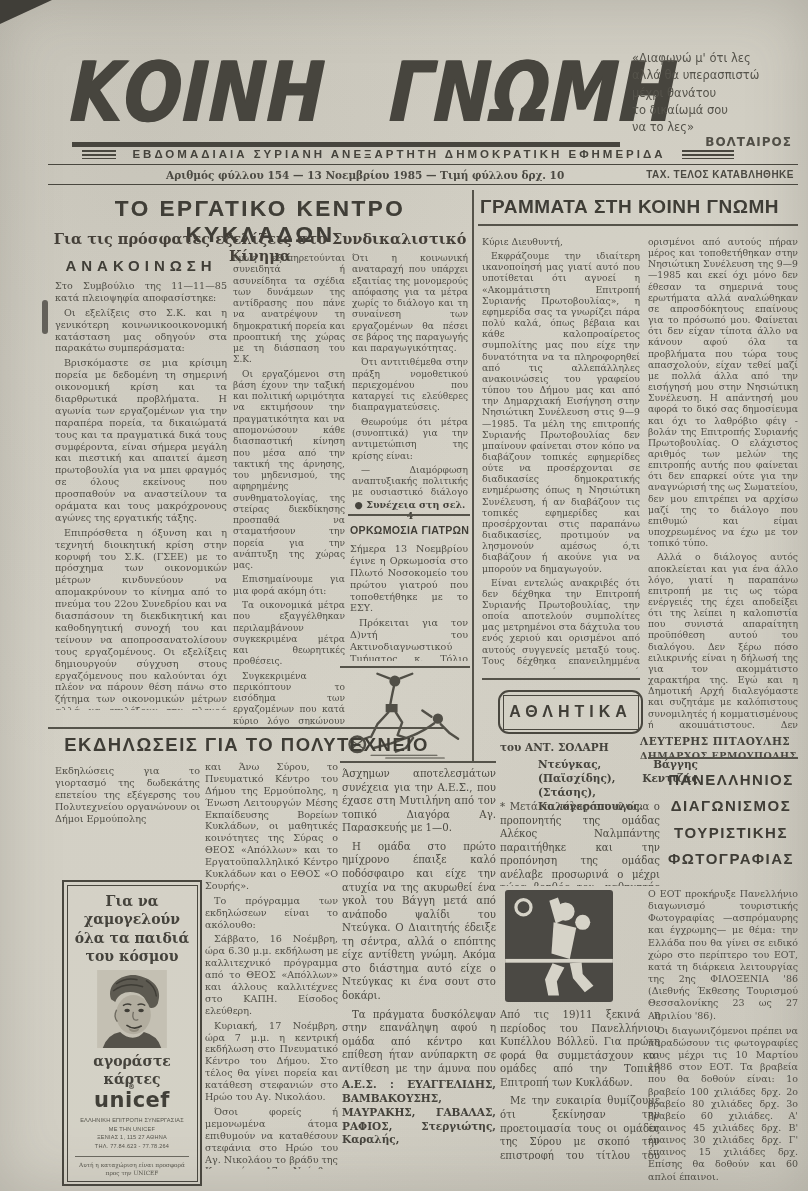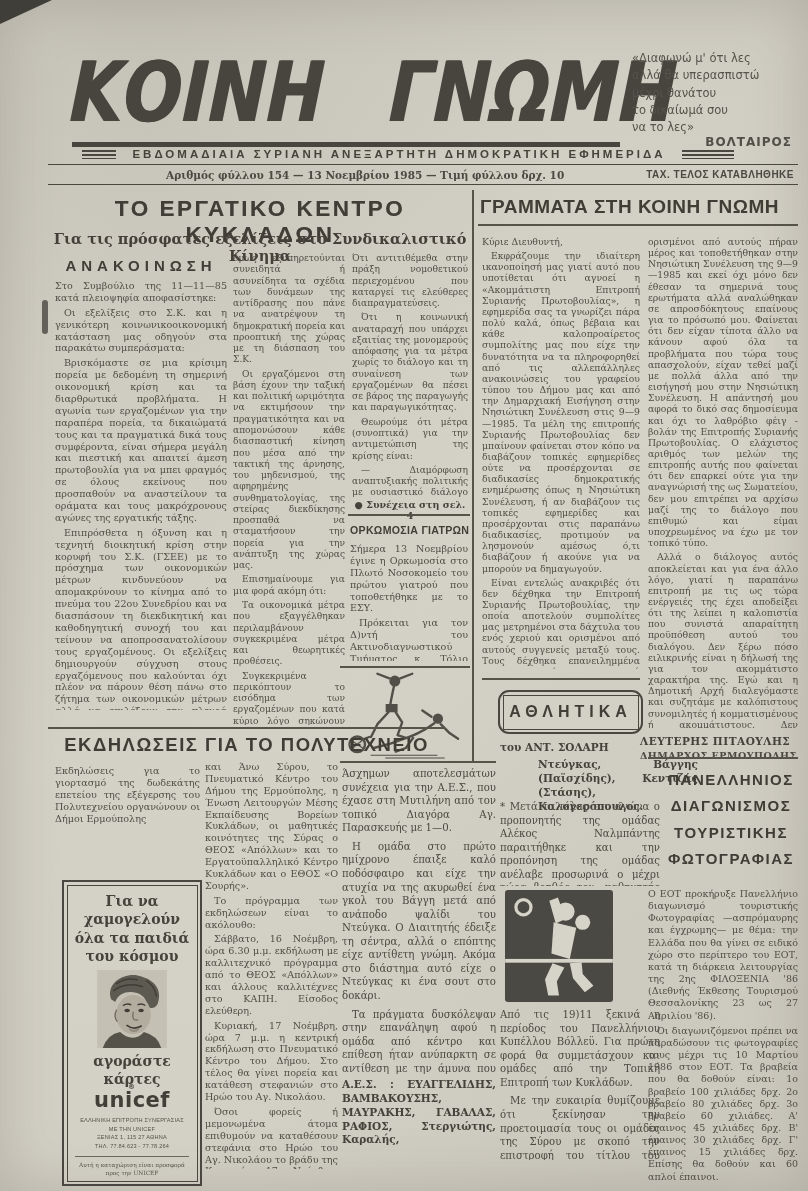--- a/index.html
+++ b/index.html
@@ -116,22 +116,22 @@
 
   <div class="abs body-text" style="left:233px;top:253px;width:112px;height:472px;font-size:9.1px;">
       <p>όμως εξυπηρετούνται συνειδητά ή ασυνείδητα τα σχέδια των δυνάμεων της αντίδρασης που πάνε να ανατρέψουν τη δημοκρατική πορεία και προοπτική της χώρας με τη διάσπαση του Σ.Κ.</p>
       <p>Οι εργαζόμενοι στη βάση έχουν την ταξική και πολιτική ωριμότητα να εκτιμήσουν την πραγματικότητα και να απομονώσουν κάθε διασπαστική κίνηση που μέσα από την τακτική της άρνησης, του μηδενισμού, της αφηρημένης συνθηματολογίας, της στείρας διεκδίκησης προσπαθά να σταματήσουν την πορεία για την ανάπτυξη της χώρας μας.</p>
       <p>Επισημαίνουμε για μια φορά ακόμη ότι:</p>
       <p>Τα οικονομικά μέτρα που εξαγγέλθηκαν περιλαμβάνουν συγκεκριμένα μέτρα και θεωρητικές προθέσεις.</p>
       <p>Συγκεκριμένα περικόπτουν το εισόδημα των εργαζομένων που κατά κύριο λόγο σηκώνουν το βάρος της κρίσης.</p>
     </div>
 
   <div class="abs body-text" style="left:352px;top:253px;width:116px;height:244px;font-size:9.1px;">
+      <p>Ότι η κοινωνική αναταραχή που υπάρχει εξαιτίας της μονομερούς απόφασης για τα μέτρα χωρίς το διάλογο και τη συναίνεση των εργαζομένων θα πέσει σε βάρος της παραγωγής και παραγωγικότητας.</p>
       <p>Ότι αντιτιθέμεθα στην πράξη νομοθετικού περιεχομένου που καταργεί τις ελεύθερες διαπραγματεύσεις.</p>
-      <p>Ότι η κοινωνική αναταραχή που υπάρχει εξαιτίας της μονομερούς απόφασης για τα μέτρα χωρίς το διάλογο και τη συναίνεση των εργαζομένων θα πέσει σε βάρος της παραγωγής και παραγωγικότητας.</p>
       <p>Θεωρούμε ότι μέτρα (συνοπτικά) για την αντιμετώπιση της κρίσης είναι:</p>
       <p>— Διαμόρφωση αναπτυξιακής πολιτικής με ουσιαστικό διάλογο με το Σ.Κ. και τους κοινωνικούς φορείς.</p>
     </div>
   <div class="abs continuation" style="left:352px;top:499px;width:116px;">● Συνέχεια στη σελ. 4</div>
 
   <div class="abs hrule" style="left:348px;top:514px;width:122px;"></div>
   <div class="abs oath-title sans" style="left:350px;top:524px;width:120px;">ΟΡΚΩΜΟΣΙΑ ΓΙΑΤΡΩΝ</div>
   <div class="abs body-text" style="left:350px;top:543px;width:118px;height:118px;">
       <p>Σήμερα 13 Νοεμβρίου έγινε η Ορκωμοσία στο Πλωτό Νοσοκομείο του πρώτου γιατρού που τοποθετήθηκε με το ΕΣΥ.</p>
       <p>Πρόκειται για τον Δ)ντή του Ακτινοδιαγνωστικού Τμήματος κ. Τόλιο Σωκράτη.</p>

